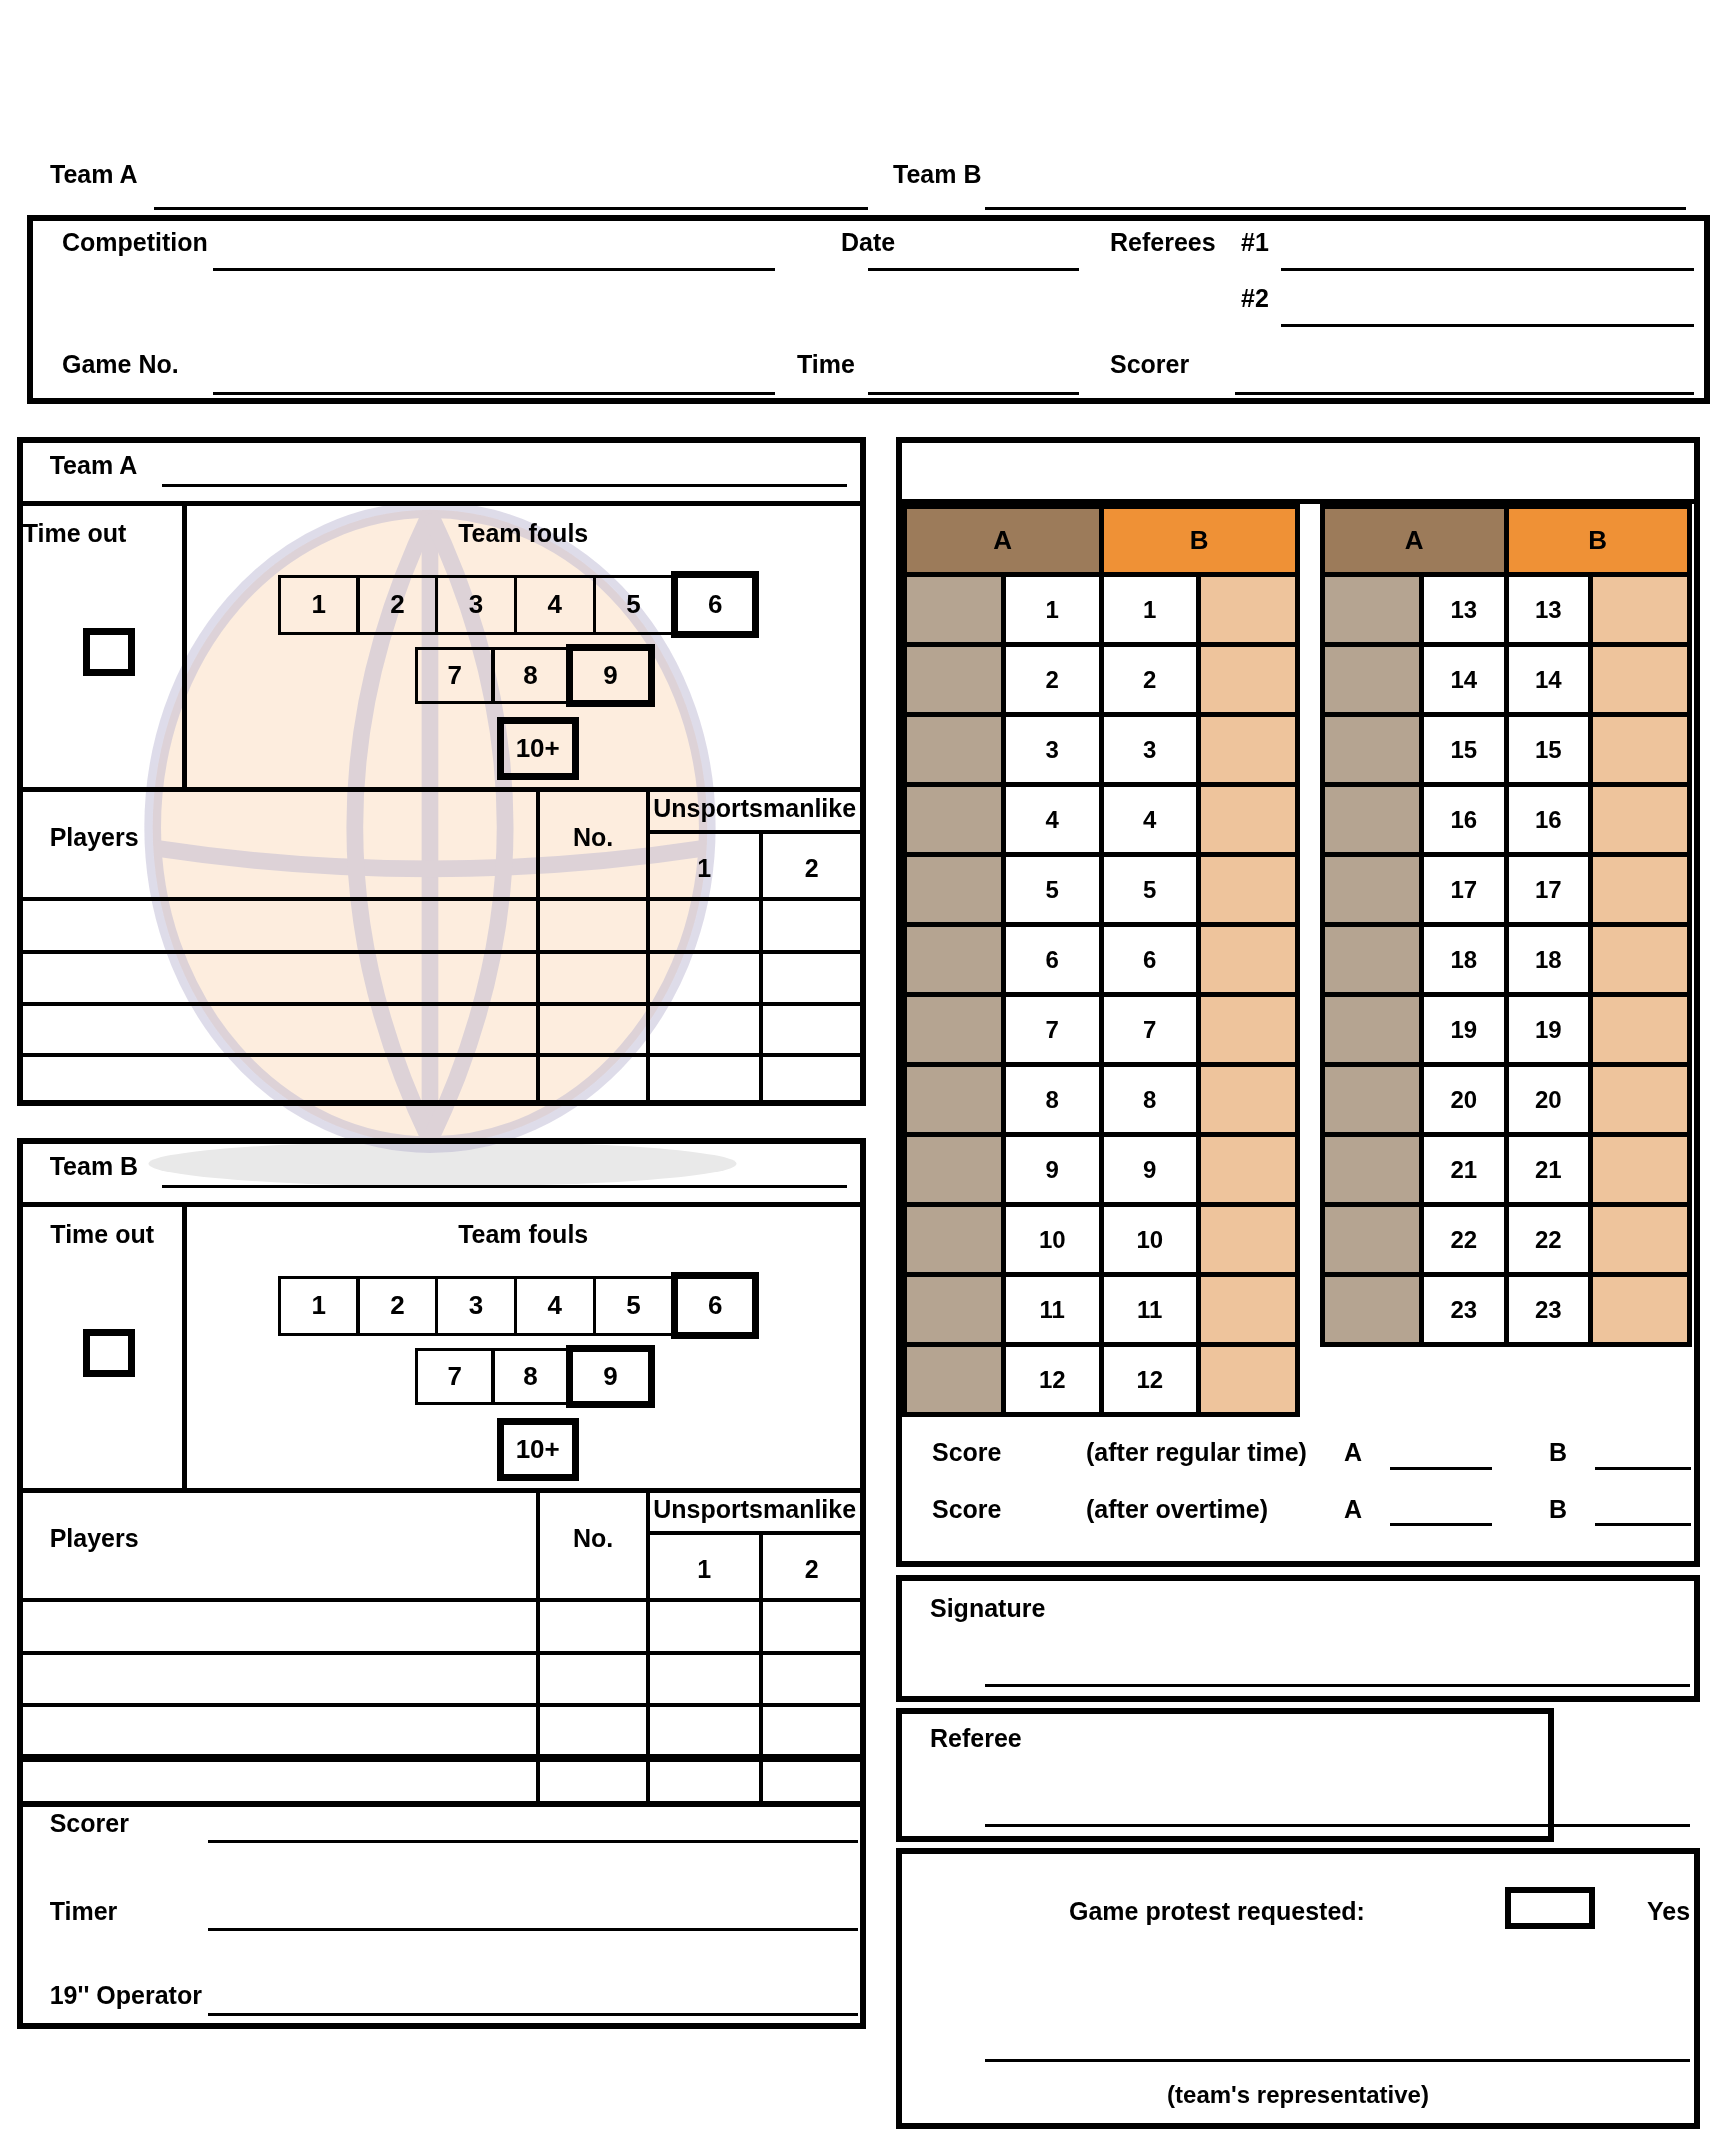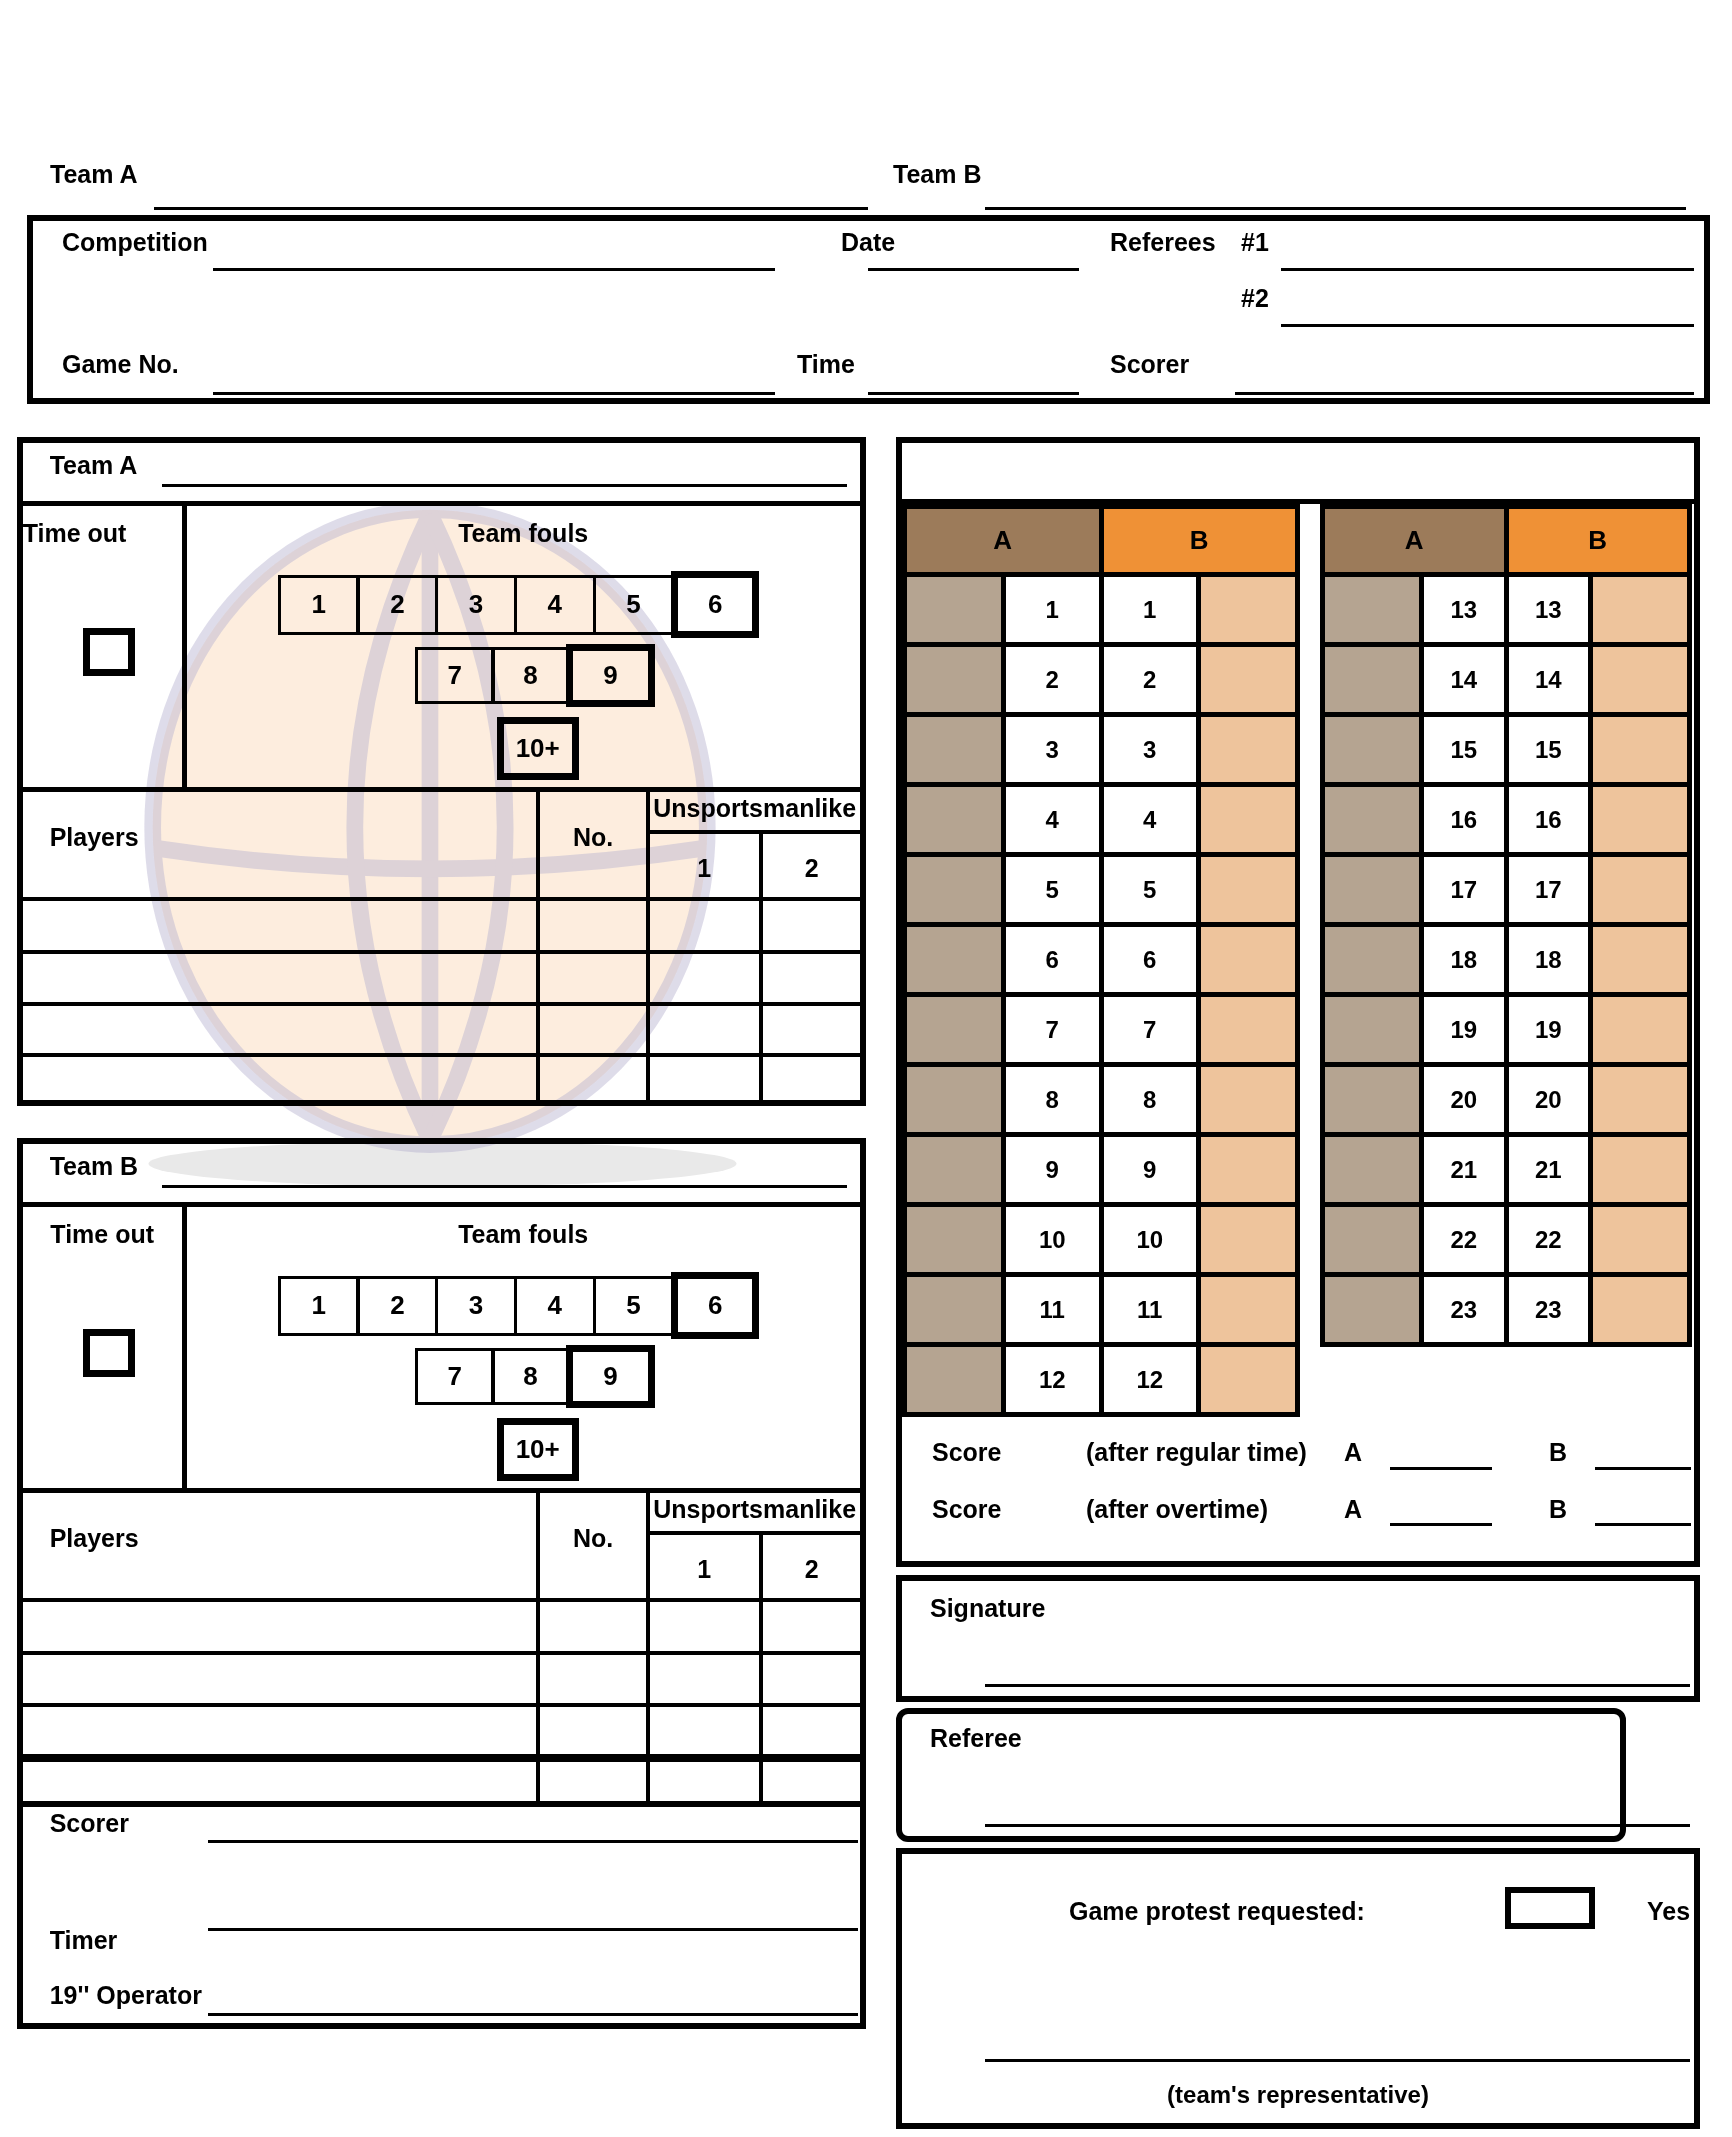--- a/index.html
+++ b/index.html
@@ -209,21 +209,21 @@
           <div class="c2"></div>
           <div class="c3"></div>
           <div class="c4"></div>
         </div>
       </div>
   </div>
 
   <div class="box z1" style="left:16.7px;top:1756px;width:849px;height:273px;">
     <div class="lbl" style="left:27px;top:47px;">Scorer</div>
     <div class="line" style="left:185px;top:78px;width:650px;"></div>
-    <div class="lbl" style="left:27px;top:135px;margin-top:29px;">Timer</div>
+    <div class="lbl" style="left:27px;top:135px;">Timer</div>
     <div class="line" style="left:185px;top:166px;width:650px;"></div>
     <div class="lbl" style="left:27px;top:219px;">19'' Operator</div>
     <div class="line" style="left:185px;top:251px;width:650px;"></div>
   </div>
 
   <div class="box z1" style="left:896px;top:437px;width:804px;height:1130px;">
     <div class="hline" style="top:56px;height:5px;"></div>
     <div class="rs-table" style="left:0;top:61px;width:398px;">
         <div class="rs-hrow">
           <div class="rs-ha">A</div>
@@ -386,21 +386,21 @@
     <div class="line" style="left:488px;top:1080px;width:102px;"></div>
     <div class="lbl" style="left:647px;top:1052px;">B</div>
     <div class="line" style="left:693px;top:1080px;width:96px;"></div>
   </div>
 
   <div class="box z1" style="left:896px;top:1575px;width:804px;height:127px;">
     <div class="lbl" style="left:28px;top:13.4px;">Signature</div>
     <div class="line" style="left:83px;top:103px;width:705px;"></div>
   </div>
 
-  <div class="box z1" style="left:896px;top:1708px;width:730px;height:134px;border-radius:12px;">
+  <div class="box z1" style="left:896px;top:1708px;width:658px;height:134px;">
     <div class="lbl" style="left:28px;top:10px;">Referee</div>
     <div class="line" style="left:83px;top:110px;width:705px;"></div>
   </div>
 
   <div class="box z1" style="left:896px;top:1848px;width:804px;height:281px;">
     <div class="lbl" style="left:167px;top:43px;">Game protest requested:</div>
     <div class="cbox" style="left:603px;top:33px;width:90px;height:42px;border-width:6.7px;"></div>
     <div class="lbl" style="left:745px;top:43px;">Yes</div>
     <div class="line" style="left:83px;top:205px;width:705px;"></div>
     <div class="lbl center small" style="left:0;right:0;top:227px;">(team's representative)</div>

